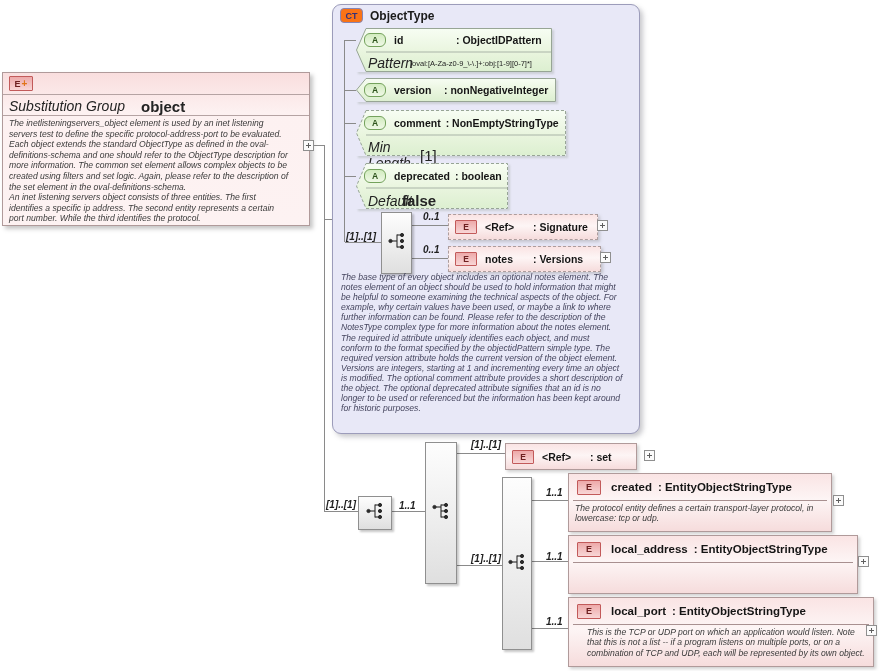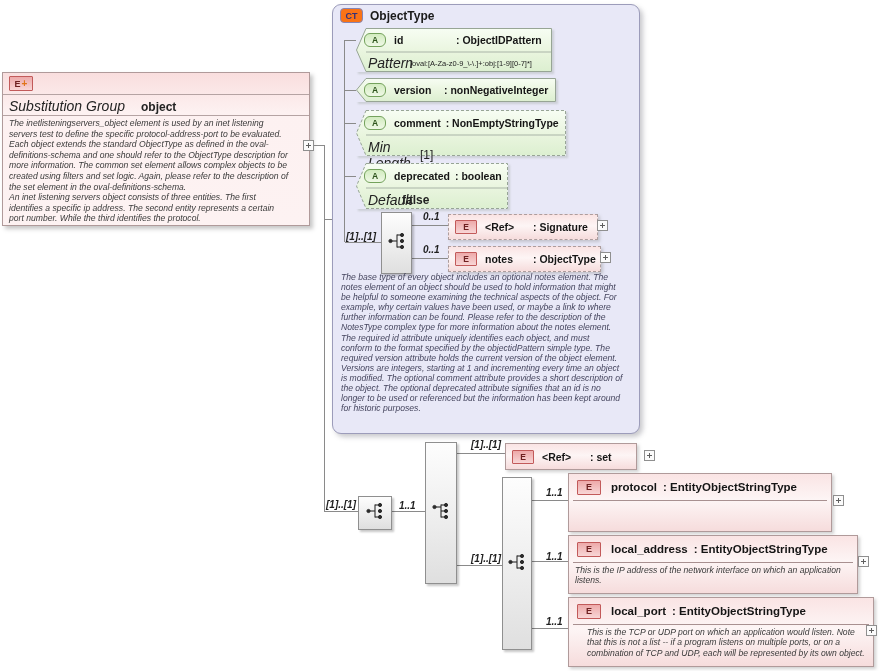--- a/index.html
+++ b/index.html
@@ -37,21 +37,21 @@
   .ctbadge{display:inline-flex;align-items:center;justify-content:center;
            width:21px;height:13px;border:1px solid #8585b5;border-radius:4px;
            background:#f97316;color:#31317a;font-size:9px;font-weight:bold;flex:none;}
   
   .btitle{font-weight:bold;font-size:11.5px;color:#1a1a1a;}
   .rowtxt{font-weight:bold;font-size:10.5px;color:#151515;white-space:nowrap;}
   .rowtxt-lg{font-weight:bold;font-size:11.5px;color:#151515;white-space:nowrap;}
   .desc{position:absolute;font-style:italic;font-size:8.6px;line-height:10.6px;
         color:#3a3a3a;white-space:pre-line;}
   .flabel{font-style:italic;font-size:14px;color:#232323;}
-  .fval{font-size:12px;color:#232323;}
+  .fval{font-size:15px;color:#232323;}
   .bold{font-weight:bold;}
   .cardlbl{position:absolute;font-style:italic;font-weight:bold;font-size:10px;color:#1f1f1f;white-space:nowrap;}
   .sep{position:absolute;left:0;width:100%;height:1px;background:#b5a3a3;}
   
   .namerow{display:flex;align-items:center;height:26px;padding-left:8px;gap:10px;}
   .namerow-sm{display:flex;align-items:center;height:100%;padding-left:6px;}
   .namecol{display:inline-block;}
   
   .expand{position:absolute;width:11px;height:11px;background:#fbfbfb;
           border:1px solid #8f8f8f;box-sizing:border-box;}
@@ -85,21 +85,21 @@
   <div class="line" style="left:530px;top:628px;width:38px;height:1px"></div>
 
   <div class="pinkbox" style="left:2px;top:72px;width:306px;height:152px">
     <div style="display:flex;align-items:center;height:21px;padding-left:6px;gap:9px">
       <span class="ebadge big">
           <span>E</span>
           <span class="plus">+</span>
         </span>
     </div>
     <div class="sep" style="top:21px"></div>
-    <div style="position:absolute;left:6px;top:25px;display:flex;gap:16px;align-items:flex-end">
+    <div style="position:absolute;left:6px;top:25px;display:flex;gap:16px;align-items:flex-start">
       <span class="flabel">Substitution Group</span>
       <span class="fval bold">object</span>
     </div>
     <div class="sep" style="top:42px"></div>
     <div class="desc" style="left:6px;top:45px;width:298px">The inetlisteningservers_object element is used by an inet listening
 servers test to define the specific protocol-address-port to be evaluated.
 Each object extends the standard ObjectType as defined in the oval-
 definitions-schema and one should refer to the ObjectType description for
 more information. The common set element allows complex objects to be
 created using filters and set logic. Again, please refer to the description of
@@ -208,21 +208,21 @@
       <span class="rowtxt">: Signature</span>
     </div>
   </div>
   <div class="expand" style="left:597px;top:220px"></div>
 
   <div class="cardlbl" style="left:423px;top:244px">0..1</div>
   <div class="elbox dashed" style="left:448px;top:246px;width:151px;height:24px">
     <div class="namerow-sm">
       <span class="ebadge">E</span>
       <span class="rowtxt namecol" style="margin-left:8px;width:48px">notes</span>
-      <span class="rowtxt">: ObjectType</span>
+      <span class="rowtxt">: Versions</span>
     </div>
   </div>
   <div class="expand" style="left:600px;top:252px"></div>
 
   <div class="desc" style="left:341px;top:272px;width:293px;line-height:10.1px;color:#45455e">The base type of every object includes an optional notes element. The
 notes element of an object should be used to hold information that might
 be helpful to someone examining the technical aspects of the object. For
 example, why certain values have been used, or maybe a link to where
 further information can be found. Please refer to the description of the
 NotesType complex type for more information about the notes element.
@@ -291,37 +291,37 @@
             <circle cx="15" cy="10" r="1.6"></circle>
             <circle cx="15" cy="16" r="1.6"></circle>
           </g>
         </svg></span>
   </div>
 
   <div class="cardlbl" style="left:546px;top:487px">1..1</div>
   <div class="elbox" style="left:568px;top:473px;width:262px;height:57px">
     <div class="namerow">
       <span class="ebadge big">E</span>
-      <span class="rowtxt-lg">protocol</span>
+      <span class="rowtxt-lg">created</span>
       <span class="rowtxt-lg" style="margin-left:-4px">: EntityObjectStringType</span>
     </div>
     <div class="sep" style="top:26px;left:4px;width:calc(100% - 8px);background:#a89090"></div>
+    <div class="desc" style="left:6px;top:29px;width:252px;line-height:10.3px">The protocol entity defines a certain transport-layer protocol, in
+lowercase: tcp or udp.</div>
   </div>
   <div class="expand" style="left:833px;top:495px"></div>
 
   <div class="cardlbl" style="left:546px;top:551px">1..1</div>
   <div class="elbox" style="left:568px;top:535px;width:288px;height:57px">
     <div class="namerow">
       <span class="ebadge big">E</span>
       <span class="rowtxt-lg">local_address</span>
       <span class="rowtxt-lg" style="margin-left:-4px">: EntityObjectStringType</span>
     </div>
     <div class="sep" style="top:26px;left:4px;width:calc(100% - 8px);background:#a89090"></div>
-    <div class="desc" style="left:6px;top:29px;width:278px;line-height:10.3px">This is the IP address of the network interface on which an application
-listens.</div>
   </div>
   <div class="expand" style="left:858px;top:556px"></div>
 
   <div class="cardlbl" style="left:546px;top:616px">1..1</div>
   <div class="elbox" style="left:568px;top:597px;width:304px;height:68px">
     <div class="namerow">
       <span class="ebadge big">E</span>
       <span class="rowtxt-lg">local_port</span>
       <span class="rowtxt-lg" style="margin-left:-4px">: EntityObjectStringType</span>
     </div>

